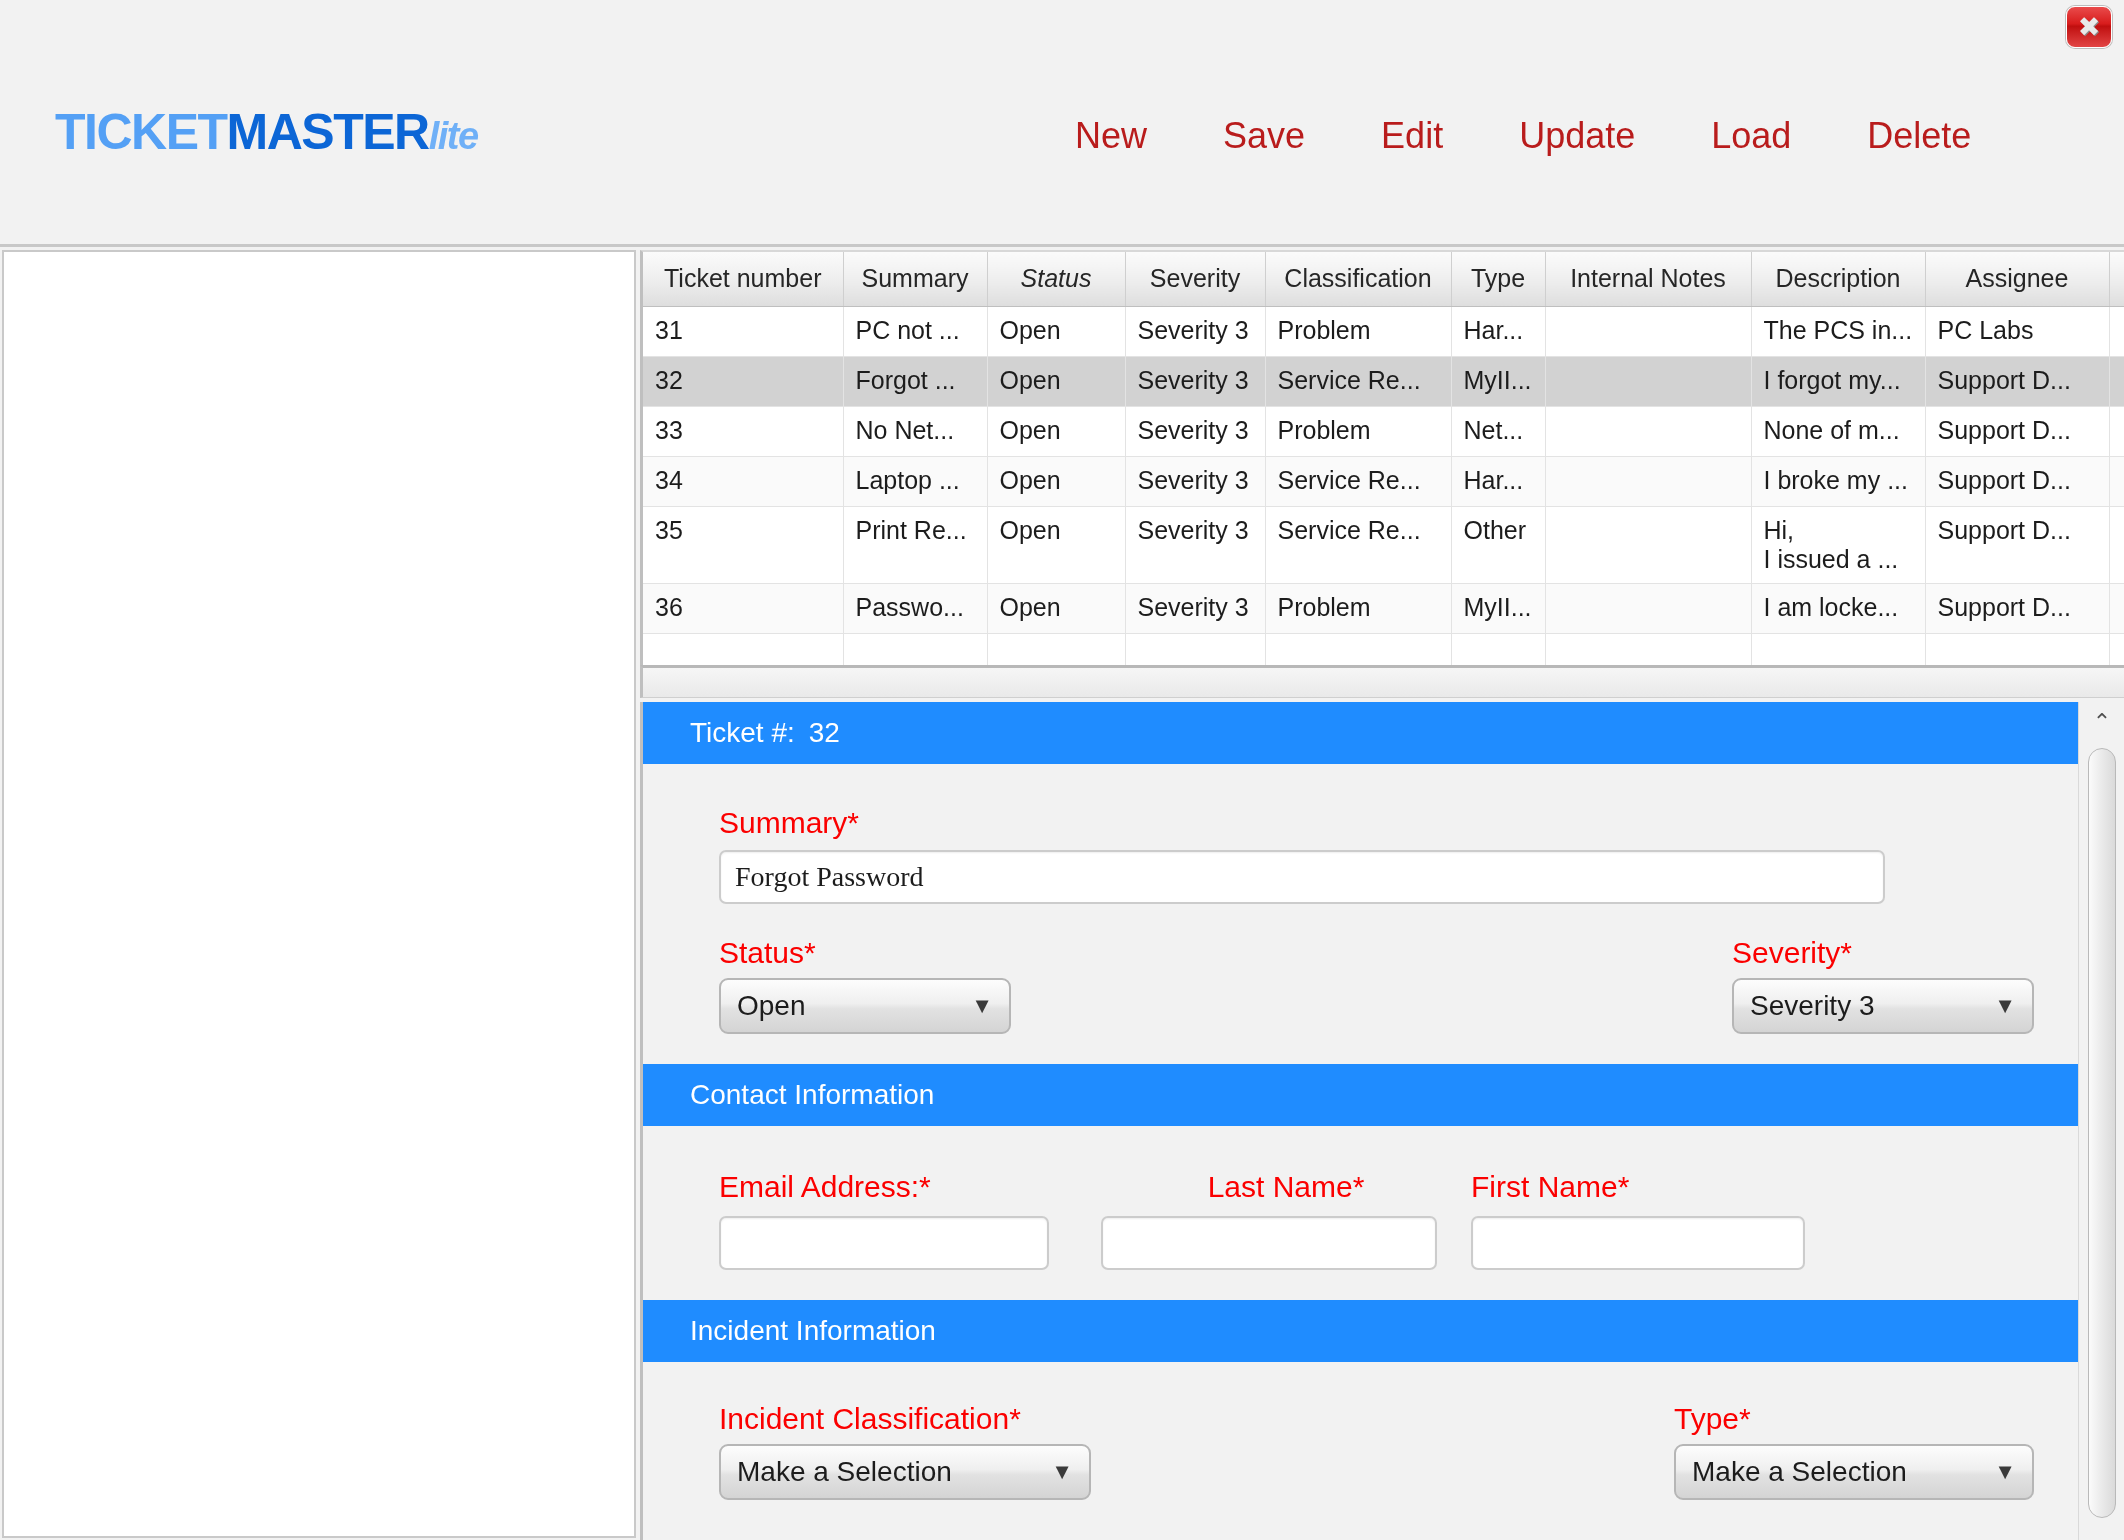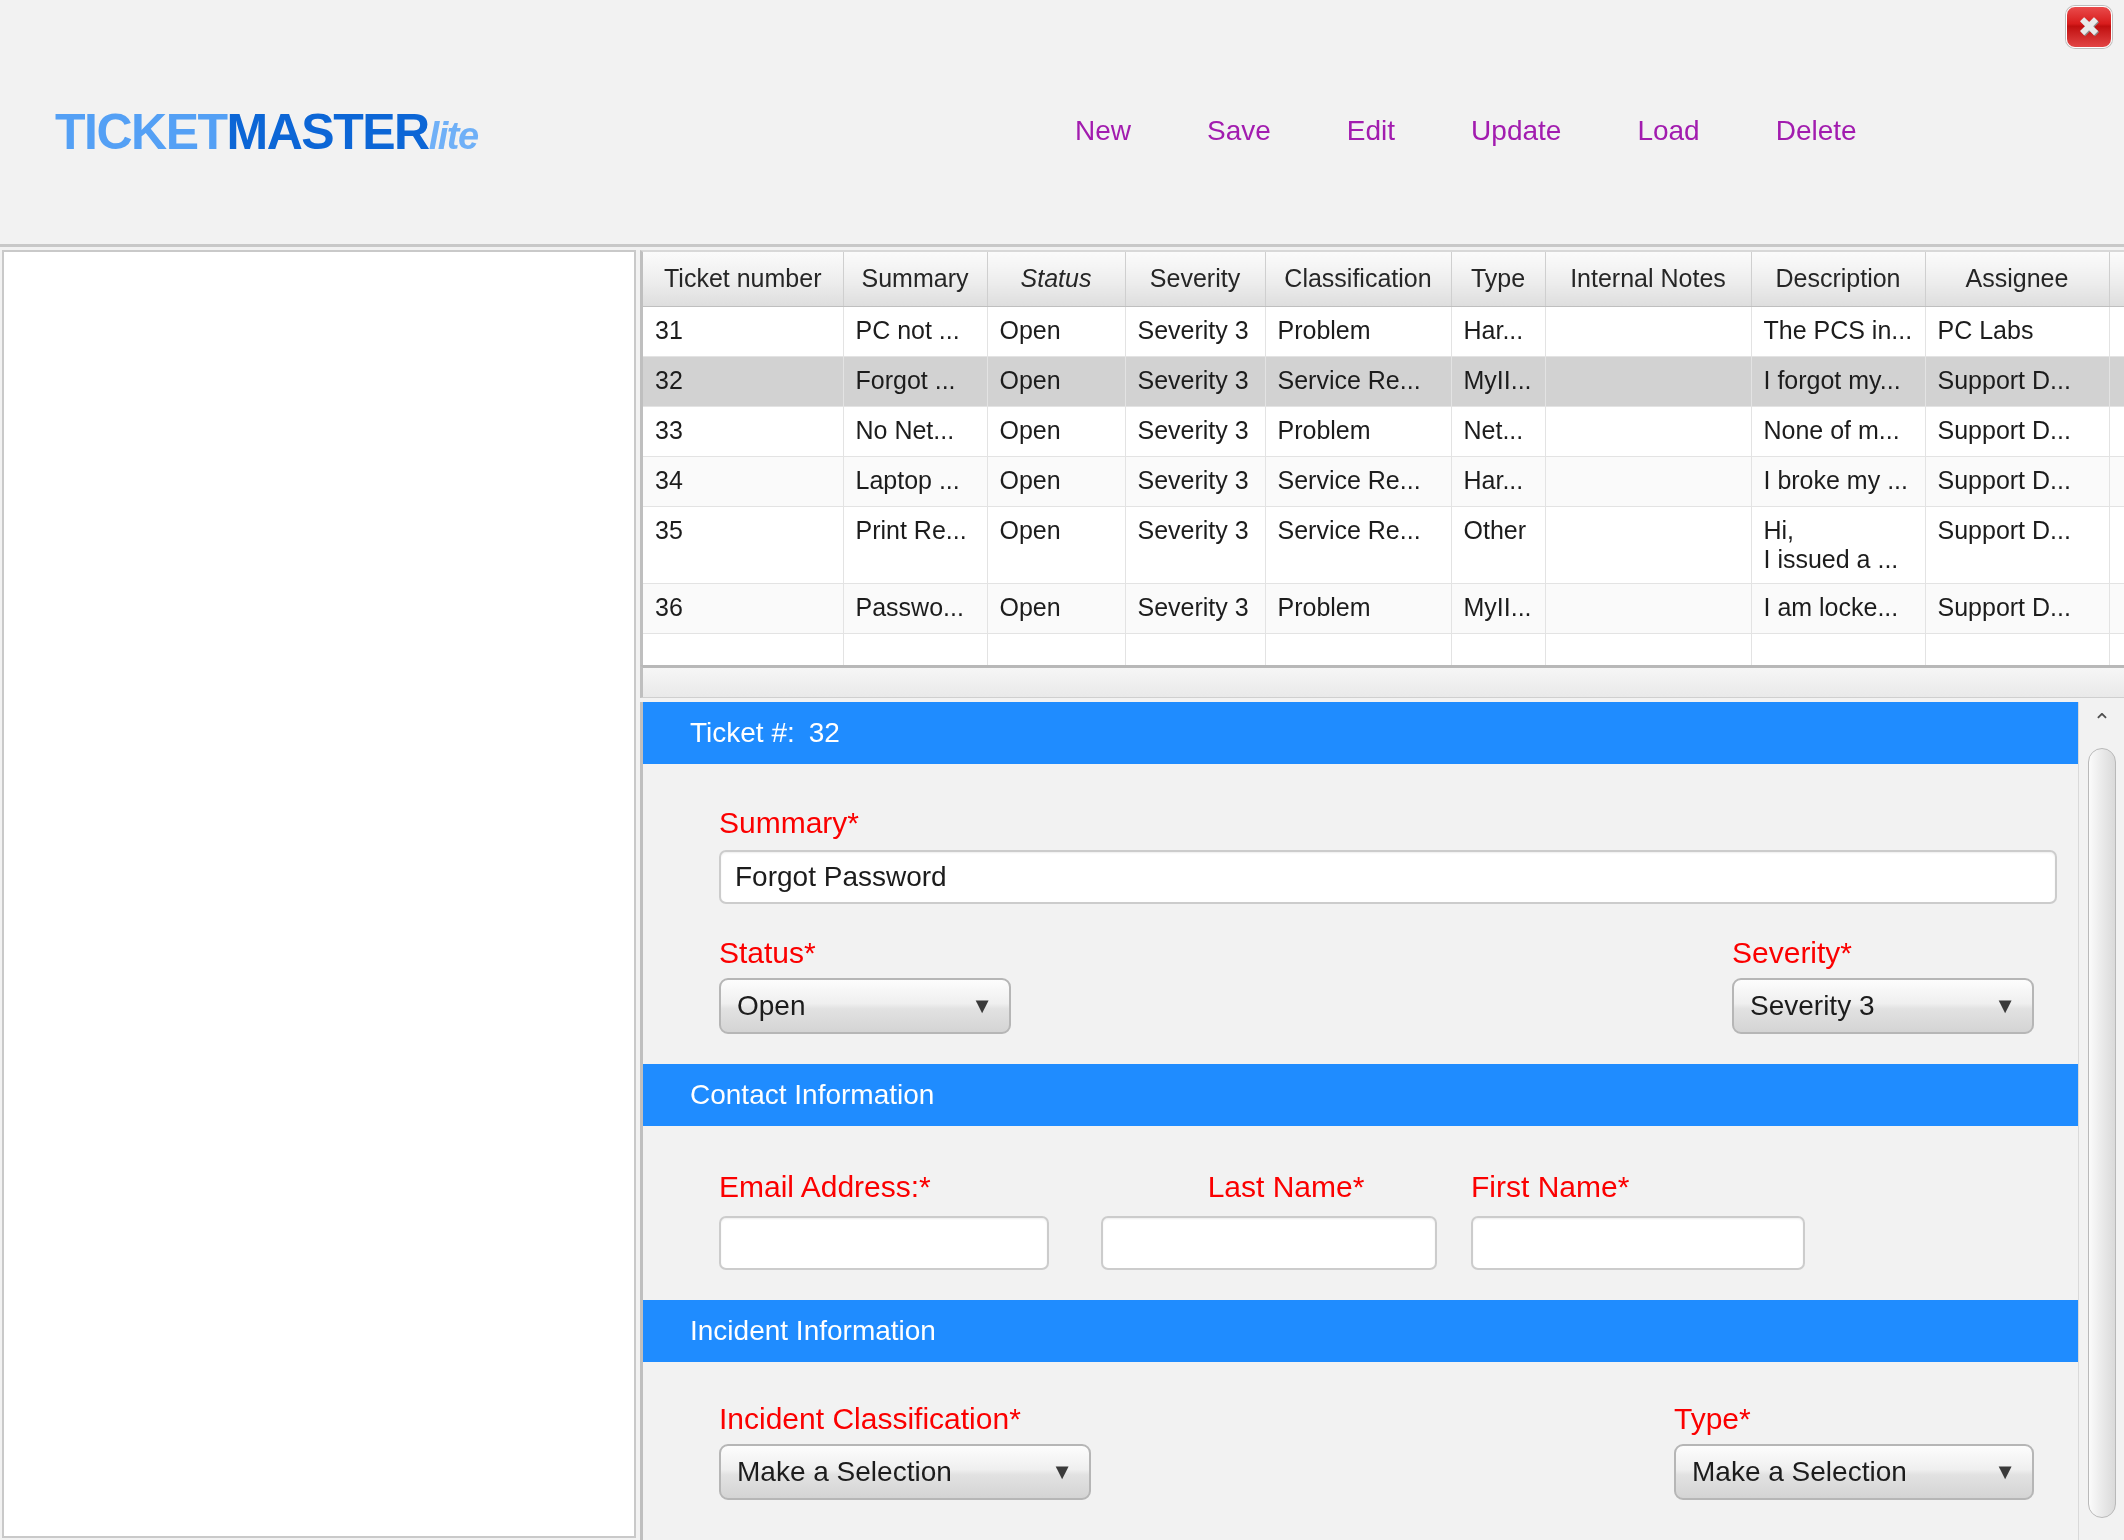--- a/index.html
+++ b/index.html
@@ -63,22 +63,22 @@
   .logo .seg-c { color: #6fb0f7; font-style: italic; font-size: 38px; font-weight: bold; }
 
   .menu {
     position: absolute;
     left: 1075px; top: 115px;
     display: flex;
     align-items: center;
     gap: 0px;
   }
   .menu-item {
-    color: #a21caf;
-    font-size: 28px;
+    color: #b91c1c;
+    font-size: 36px;
     cursor: pointer;
     white-space: nowrap;
     padding: 0 0;
   }
   .menu-item + .menu-item { margin-left: 76px; }
 
   
   .left-panel {
     position: absolute;
     left: 2px; top: 250px;
@@ -413,21 +413,21 @@
 
       <div class="form-inner">
 
         <div class="section-head">
           <span>Ticket #:</span><span class="tnum">32</span>
         </div>
 
         <div class="section-body" style="padding-top:42px; padding-bottom:30px;">
 
           <div class="req-label" style="margin-bottom:10px;">Summary*</div>
-          <div class="txtbox" style="width:1338px;" placeholder="">Forgot Password</div>
+          <div class="txtbox" style="width:1166px;font-family:Liberation Serif, serif;" placeholder="">Forgot Password</div>
 
           <div class="row-flex" style="margin-top:32px;">
             <div style="width:1048px;">
               <div class="req-label" style="margin-bottom:8px;">Status*</div>
               <div class="dropdown" style="width:292px;">
                 <span>Open</span>
                 <span class="caret">▼</span>
               </div>
             </div>
             <div>

